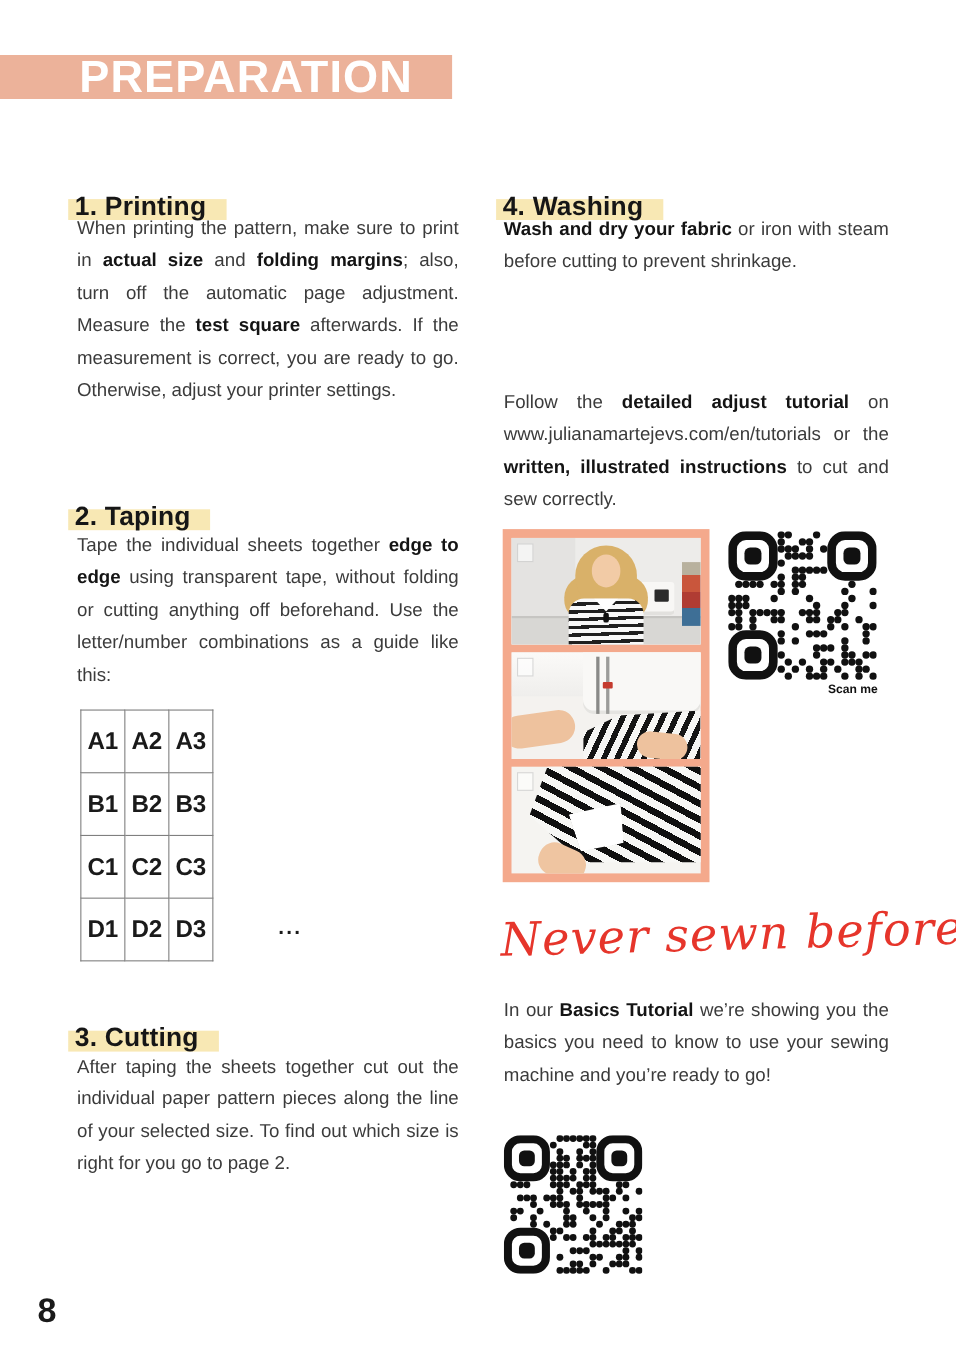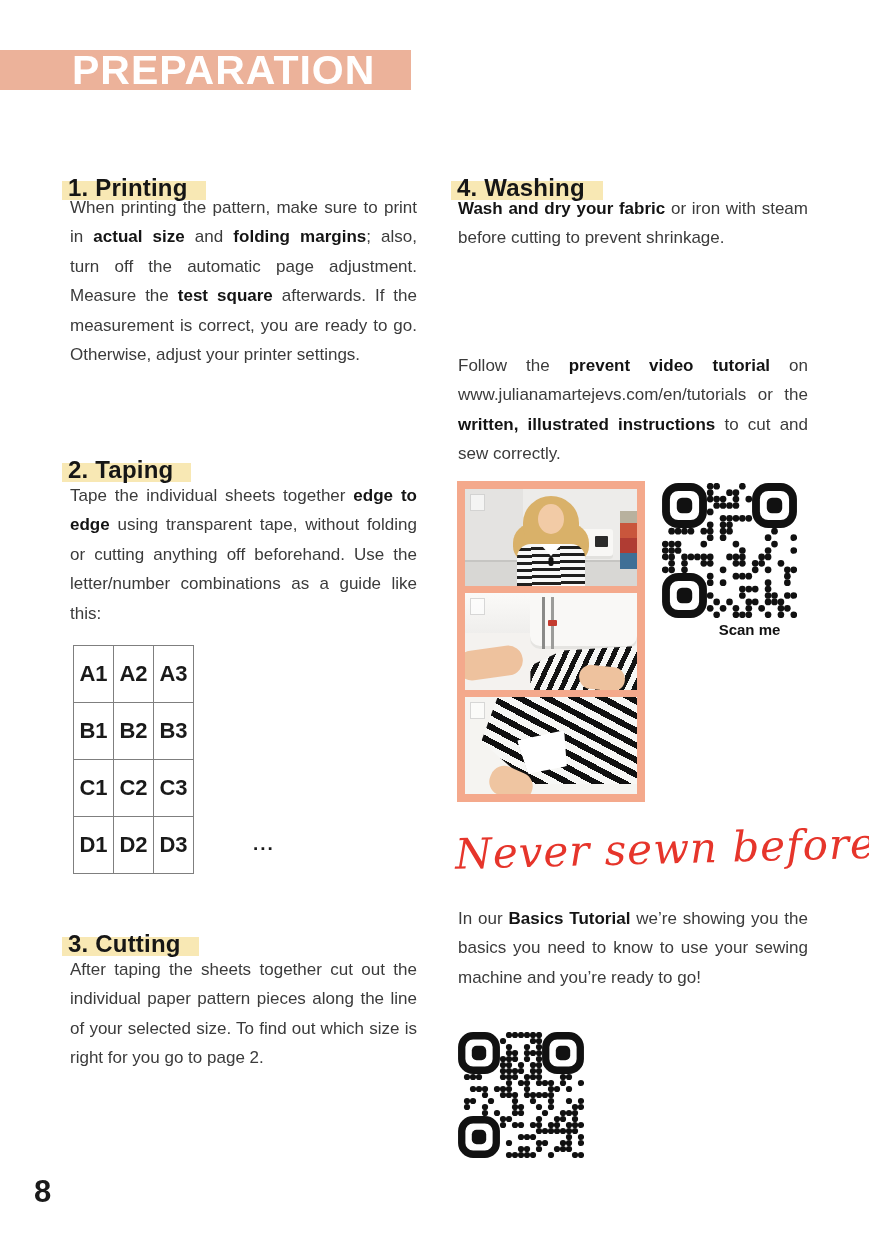--- a/index.html
+++ b/index.html
@@ -72,21 +72,21 @@
               background:repeating-linear-gradient(28deg,#101010 0 6px,#f7f7f5 6px 13px);
               clip-path:polygon(12% 0,100% 0,100% 100%,30% 100%,0 55%,8% 18%);}
   .t3 .paper{left:33%;top:36%;width:48px;height:40px;background:#ffffff;transform:rotate(-18deg);
              box-shadow:0 1px 3px rgba(0,0,0,.3);clip-path:polygon(0 0,100% 12%,82% 100%,0 88%);}
   .t3 .hand{left:14%;bottom:-5px;width:44px;height:30px;background:#efc5a1;border-radius:14px;transform:rotate(24deg);}
   
   .qr{position:absolute;}
   .qr svg{display:block;width:100%;height:100%;}
   .qr-top{left:662px;top:483px;width:135px;height:135px;}
   .qr-bottom{left:458px;top:1032px;width:126px;height:126px;}
-  .scanme{position:absolute;left:682px;top:621px;width:135px;text-align:center;font-size:15px;font-weight:700;color:#111;}
+  .scanme{position:absolute;left:663px;top:621px;width:135px;text-align:right;font-size:11px;font-weight:700;color:#111;}
   
   .script{
     position:absolute;left:455px;top:820px;width:370px;
     font-family:"DejaVu Serif",serif;font-style:italic;font-size:42px;line-height:60px;
     color:var(--script-red,#e6352b);letter-spacing:1px;transform:rotate(-1.5deg);white-space:nowrap;
   }
   
   .pagenum{position:absolute;left:34px;top:1174px;font-size:31px;font-weight:700;color:#1a1a1a;}
 </style>
 </head>
@@ -137,21 +137,21 @@
   <div class="h" style="left:68px;top:901px;">
     <span class="hl">3. Cutting</span>
   </div>
   <div class="p" style="left:70px;top:955px;"><span>After taping the sheets together cut out the individual paper pattern pieces along the line of your selected size. To find out which size is right for you go to page 2.</span></div>
 
   <div class="h" style="left:457px;top:145px;">
     <span class="hl">4. Washing</span>
   </div>
   <div class="p col-r" style="left:458px;top:194px;"><b>Wash and dry your fabric</b><span> or iron with steam before cutting to prevent shrin­kage.</span></div>
 
-  <div class="p col-r" style="left:458px;top:351px;"><span>Follow the </span><b>prevent video tutorial</b><span> on www.julianamartejevs.com/en/tutorials or the </span><b>written, illustrated instructi­ons</b><span> to cut and sew correctly.</span></div>
+  <div class="p col-r" style="left:458px;top:351px;"><span>Follow the </span><b>detailed adjust tutorial</b><span> on www.julianamartejevs.com/en/tutorials or the </span><b>written, illustrated instructi­ons</b><span> to cut and sew correctly.</span></div>
 
   <div class="thumbs">
     <div class="thumb t1">
       <div class="room"></div>
       <div class="wall"></div>
       <div class="desk"></div>
       <div class="serger">
           <div class="screen"></div>
         </div>
       <div class="bins"></div>

